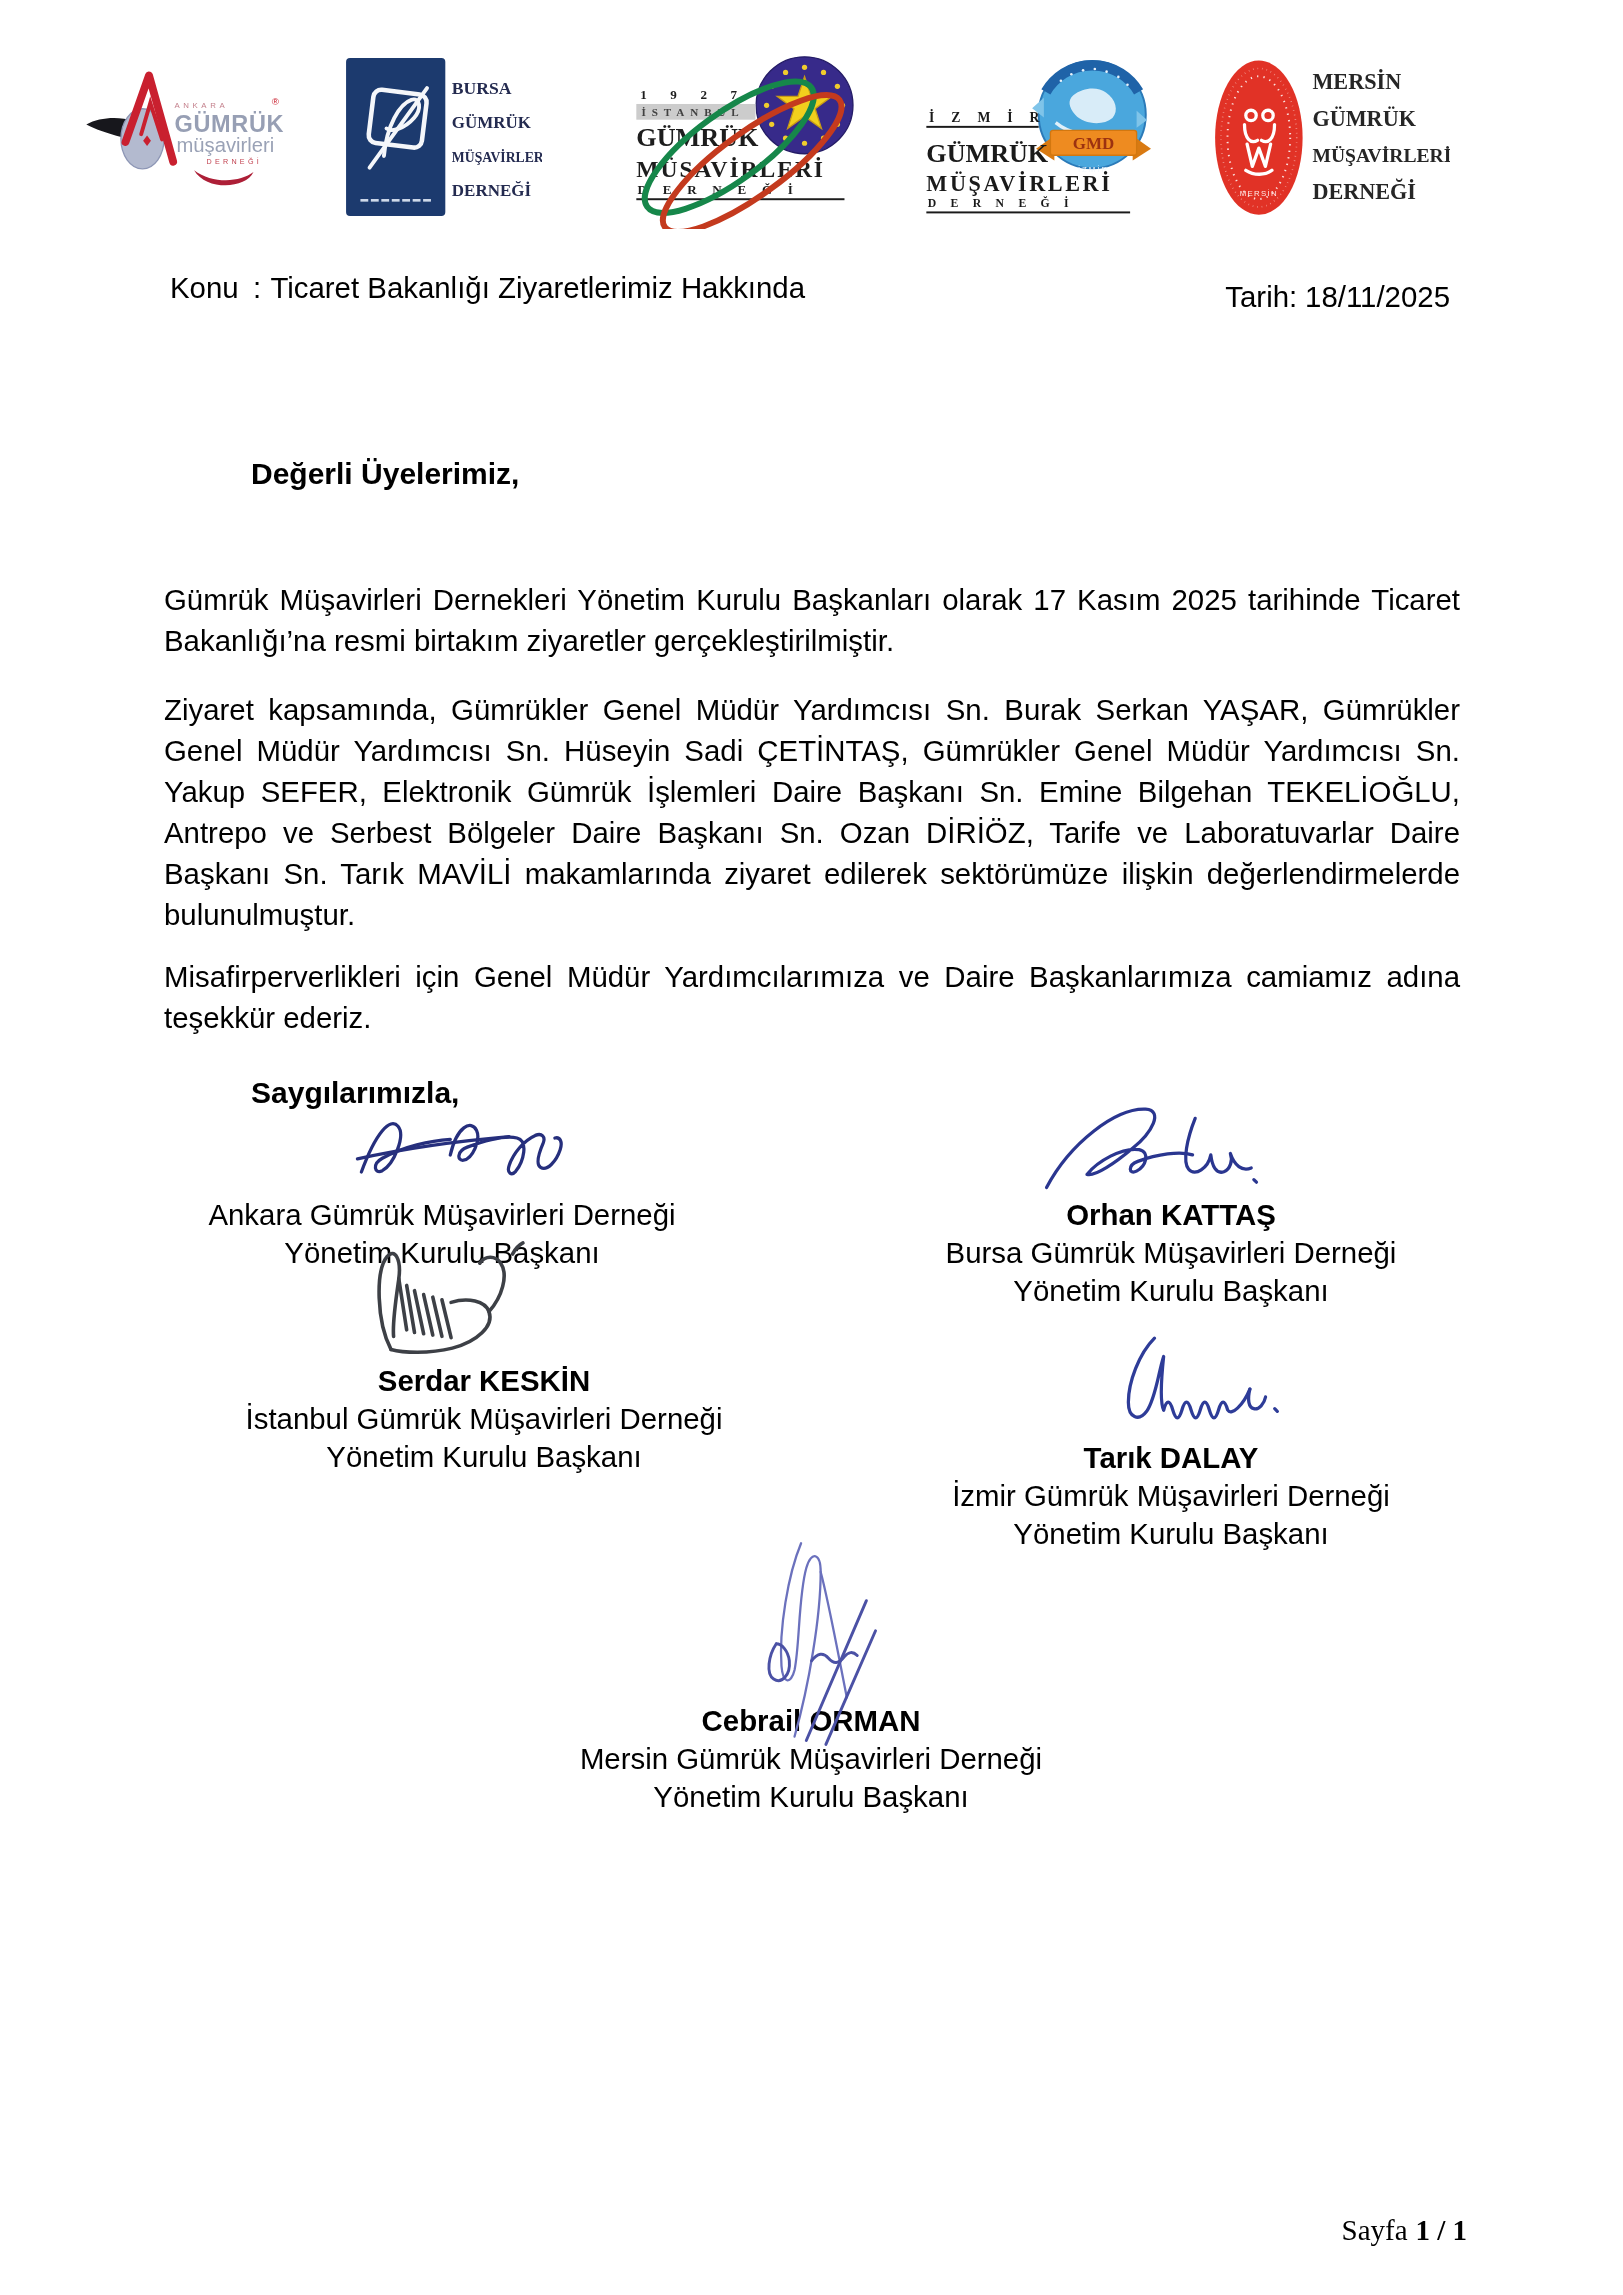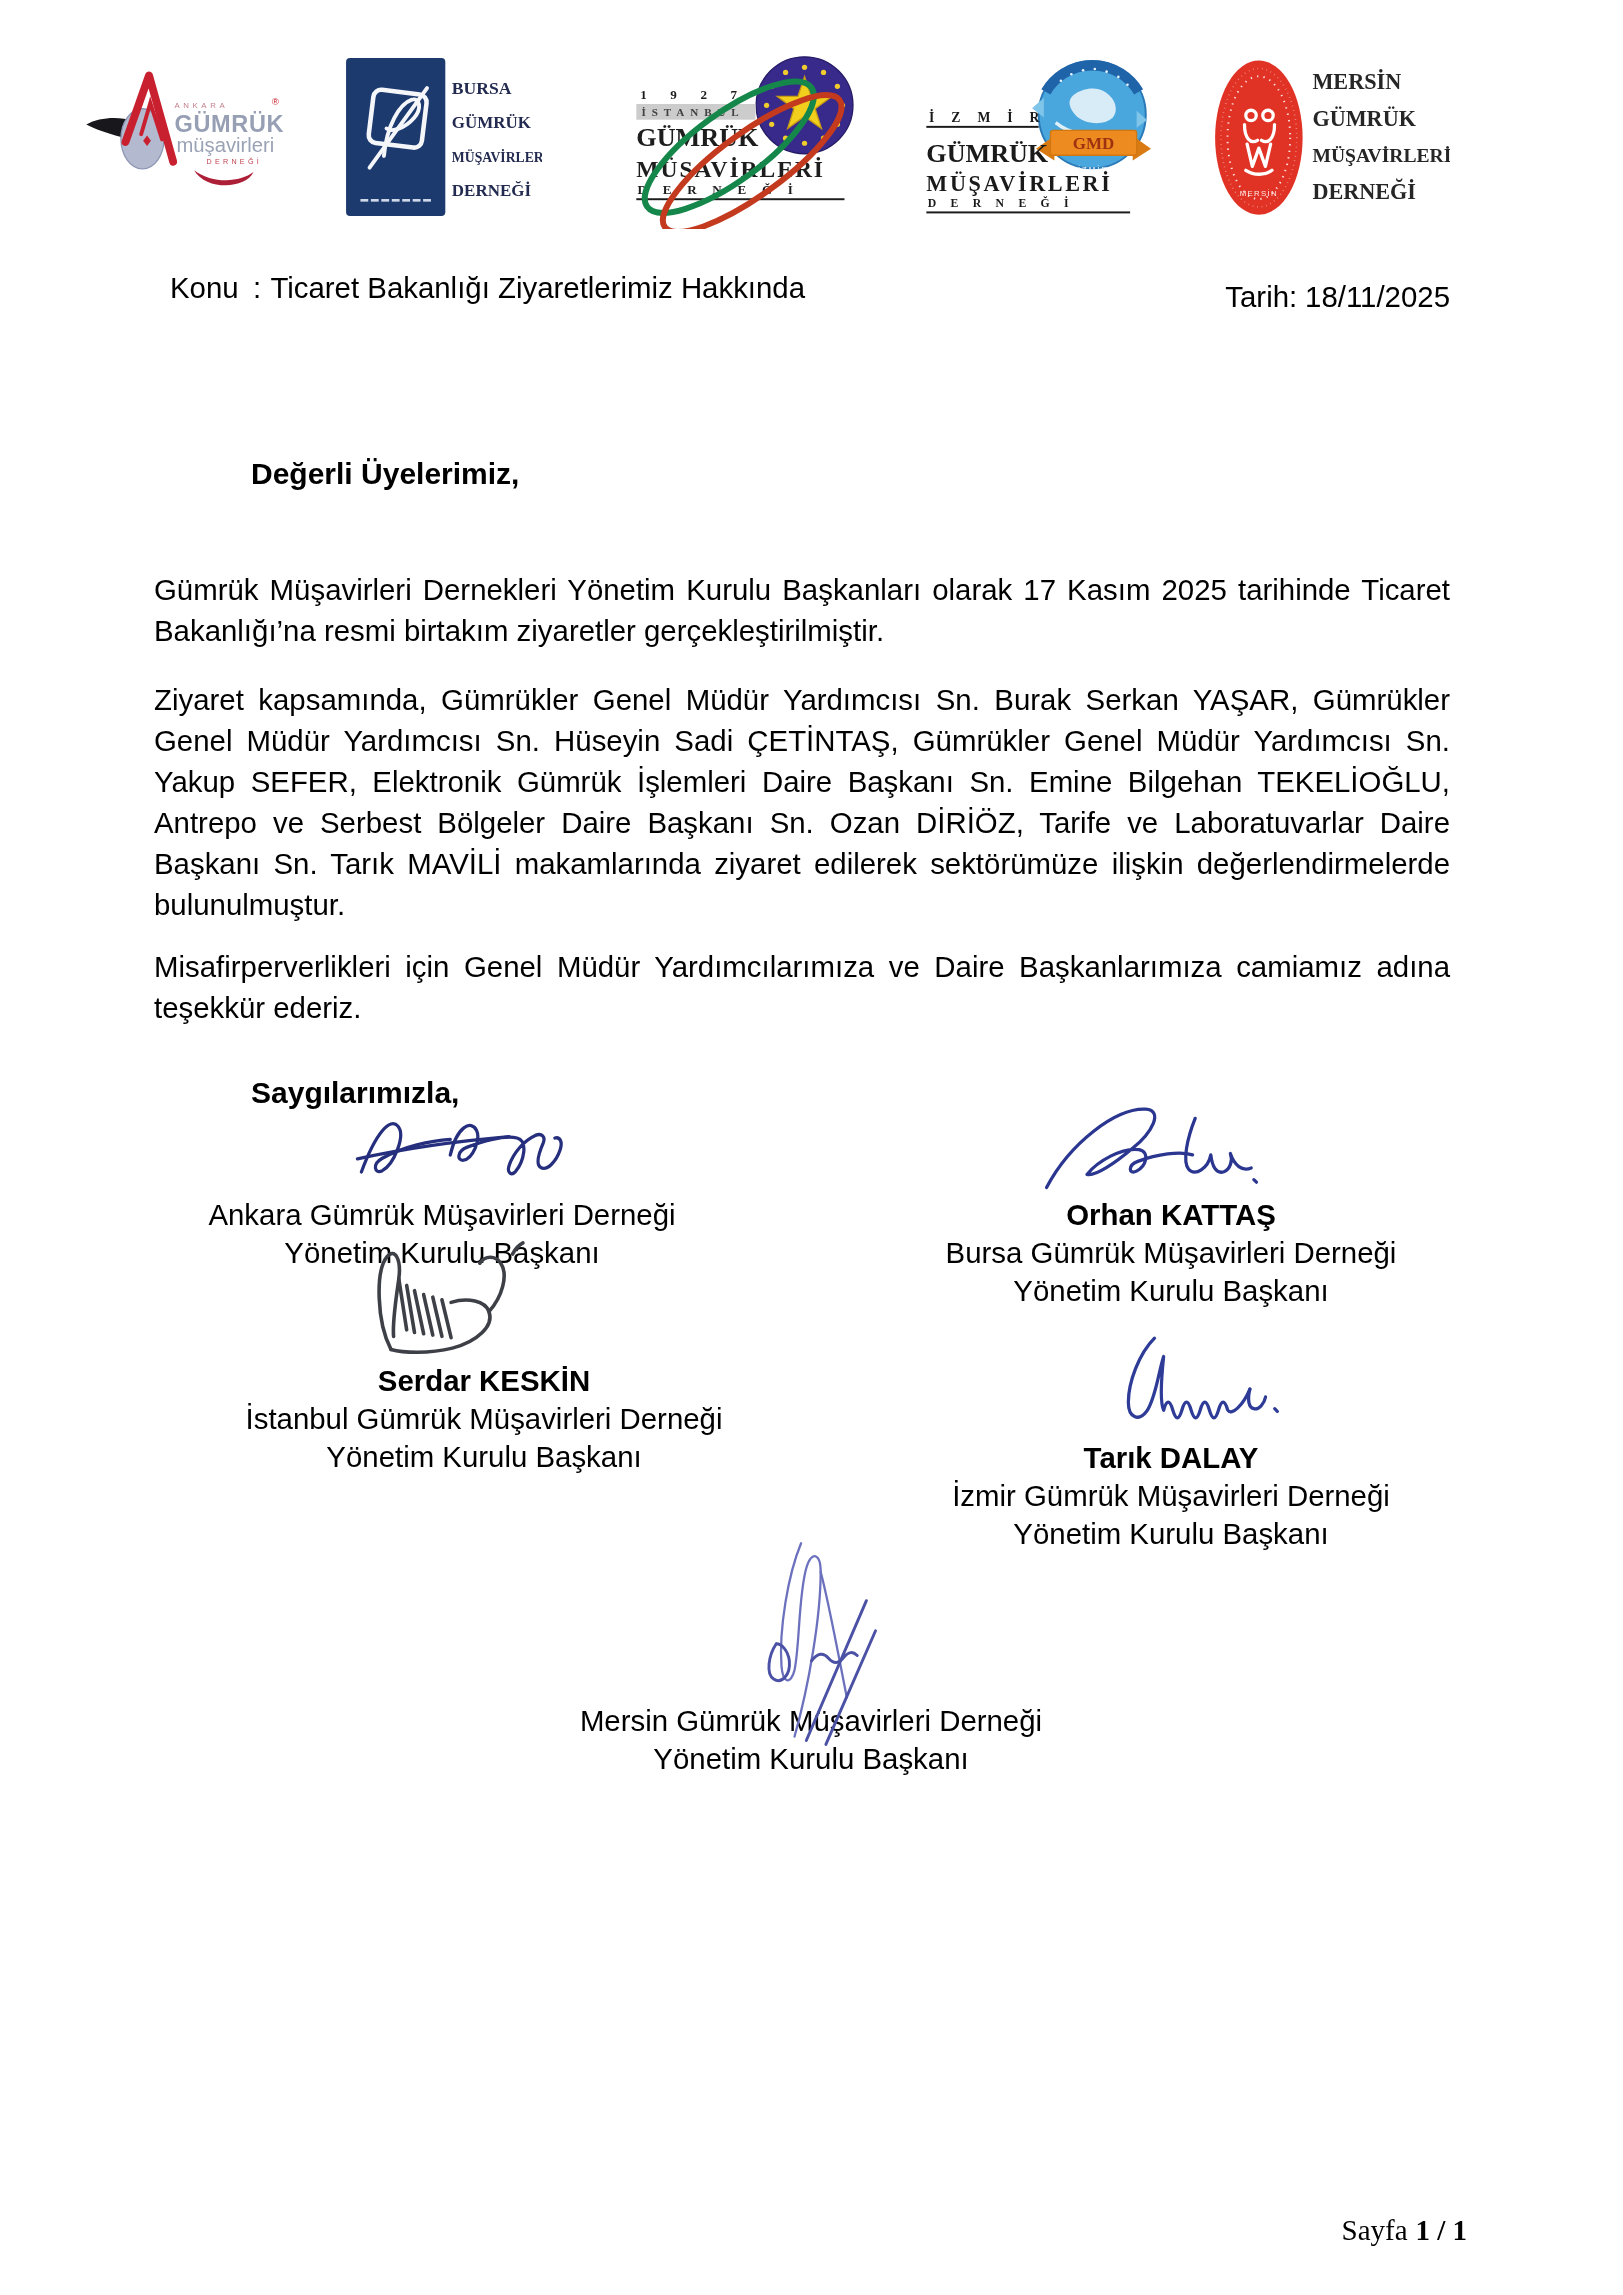--- a/index.html
+++ b/index.html
@@ -18,21 +18,21 @@
 
   .subject-row{position:absolute;left:154px;top:271px;width:1296px;font-size:29.4px;line-height:34px;}
   .subject{display:inline-block;margin-left:16px;}
   .subject .sep{margin:0 9.2px 0 14.4px;}
   .date{position:absolute;right:0;top:9px;}
   .date .lbl{margin-right:7.9px;}
 
   .salutation{position:absolute;left:251px;top:457px;margin:0;font-size:30px;font-weight:bold;}
   .closing{position:absolute;left:251px;top:1076px;margin:0;font-size:30px;font-weight:bold;}
 
-  .para{position:absolute;left:154px;width:1296px;margin:0;font-size:29.4px;line-height:41px;text-align:justify;}
+  .para{position:absolute;left:154px;width:1296px;margin:10px;font-size:29.4px;line-height:41px;text-align:justify;}
   #para-1{top:569px;}
   #para-2{top:679px;}
   #para-3{top:946px;}
 
   .sig-block{position:absolute;width:576px;text-align:center;}
   #sig-block-0{left:154px;top:1099px;}
   #sig-block-1{left:883px;top:1099px;}
   #sig-block-2{left:196px;top:1232px;}
   #sig-block-3{left:883px;top:1309px;}
   #sig-block-4{left:523px;top:1538px;}
@@ -262,20 +262,21 @@
         <path d="M126,52 C138,96 154,184 166,244"></path>
       </g>
       <g fill="none" stroke="#4b51a5" stroke-width="4.5" stroke-linecap="round" stroke-linejoin="round">
         <path d="M58,162 C46,180 42,208 54,216 C66,224 80,210 78,188 C76,172 66,162 58,162"></path>
         <path d="M112,188 q14,-18 26,-4 q12,14 24,-2 q10,-12 20,-2"></path>
         <path d="M196,96 L104,310"></path>
         <path d="M210,142 L134,316"></path>
       </g>
     </svg>
     <div class="sig-lines">
+      <p class="sig-name">Cebrail ORMAN</p>
       <p class="sig-org">Mersin Gümrük Müşavirleri Derneği</p>
       <p class="sig-title">Yönetim Kurulu Başkanı</p>
     </div>
   </div>
 
   <div class="footer">
     <span>Sayfa</span><span class="pages">1 / 1</span>
   </div>
 
 </div>

